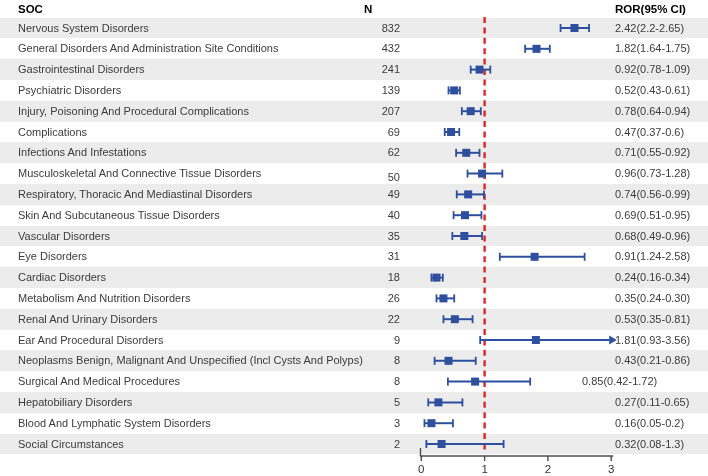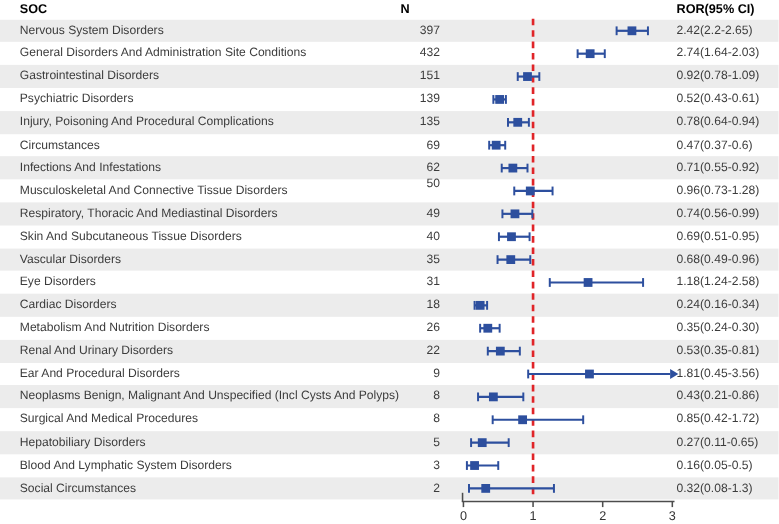--- a/index.html
+++ b/index.html
@@ -37,79 +37,79 @@
       <div class="stripe" style="top:308.8px;height:20.8px;background:#ececec"></div>
       <div class="stripe" style="top:350.4px;height:20.8px;background:#ececec"></div>
       <div class="stripe" style="top:392.0px;height:20.8px;background:#ececec"></div>
       <div class="stripe" style="top:433.6px;height:20.8px;background:#ececec"></div>
     </div>
   <div class="hdr" style="left:18px">SOC</div>
   <div class="hdr" style="left:364px">N</div>
   <div class="hdr" style="left:615px">ROR(95% CI)</div>
   <div id="cells">
       <div class="cell" style="left:18px;top:17.5px;width:380px">Nervous System Disorders</div>
-      <div class="cell num" style="left:340px;top:17.5px;width:60px">397</div>
+      <div class="cell num" style="left:340px;top:17.5px;width:60px">832</div>
       <div class="cell" style="left:615px;top:17.5px;width:93px">2.42(2.2-2.65)</div>
       <div class="cell" style="left:18px;top:38.3px;width:380px">General Disorders And Administration Site Conditions</div>
       <div class="cell num" style="left:340px;top:38.3px;width:60px">432</div>
-      <div class="cell" style="left:615px;top:38.3px;width:93px">2.74(1.64-2.03)</div>
+      <div class="cell" style="left:615px;top:38.3px;width:93px">1.82(1.64-1.75)</div>
       <div class="cell" style="left:18px;top:59.1px;width:380px">Gastrointestinal Disorders</div>
-      <div class="cell num" style="left:340px;top:59.1px;width:60px">151</div>
+      <div class="cell num" style="left:340px;top:59.1px;width:60px">241</div>
       <div class="cell" style="left:615px;top:59.1px;width:93px">0.92(0.78-1.09)</div>
       <div class="cell" style="left:18px;top:79.9px;width:380px">Psychiatric Disorders</div>
       <div class="cell num" style="left:340px;top:79.9px;width:60px">139</div>
       <div class="cell" style="left:615px;top:79.9px;width:93px">0.52(0.43-0.61)</div>
       <div class="cell" style="left:18px;top:100.7px;width:380px">Injury, Poisoning And Procedural Complications</div>
-      <div class="cell num" style="left:340px;top:100.7px;width:60px">135</div>
+      <div class="cell num" style="left:340px;top:100.7px;width:60px">207</div>
       <div class="cell" style="left:615px;top:100.7px;width:93px">0.78(0.64-0.94)</div>
-      <div class="cell" style="left:18px;top:121.5px;width:380px">Circumstances</div>
+      <div class="cell" style="left:18px;top:121.5px;width:380px">Complications</div>
       <div class="cell num" style="left:340px;top:121.5px;width:60px">69</div>
       <div class="cell" style="left:615px;top:121.5px;width:93px">0.47(0.37-0.6)</div>
       <div class="cell" style="left:18px;top:142.3px;width:380px">Infections And Infestations</div>
       <div class="cell num" style="left:340px;top:142.3px;width:60px">62</div>
       <div class="cell" style="left:615px;top:142.3px;width:93px">0.71(0.55-0.92)</div>
       <div class="cell" style="left:18px;top:163.1px;width:380px">Musculoskeletal And Connective Tissue Disorders</div>
-      <div class="cell num" style="left:340px;top:157px;width:60px">50</div>
+      <div class="cell num" style="left:340px;top:167px;width:60px">50</div>
       <div class="cell" style="left:615px;top:163.1px;width:93px">0.96(0.73-1.28)</div>
       <div class="cell" style="left:18px;top:183.9px;width:380px">Respiratory, Thoracic And Mediastinal Disorders</div>
       <div class="cell num" style="left:340px;top:183.9px;width:60px">49</div>
       <div class="cell" style="left:615px;top:183.9px;width:93px">0.74(0.56-0.99)</div>
       <div class="cell" style="left:18px;top:204.7px;width:380px">Skin And Subcutaneous Tissue Disorders</div>
       <div class="cell num" style="left:340px;top:204.7px;width:60px">40</div>
       <div class="cell" style="left:615px;top:204.7px;width:93px">0.69(0.51-0.95)</div>
       <div class="cell" style="left:18px;top:225.5px;width:380px">Vascular Disorders</div>
       <div class="cell num" style="left:340px;top:225.5px;width:60px">35</div>
       <div class="cell" style="left:615px;top:225.5px;width:93px">0.68(0.49-0.96)</div>
       <div class="cell" style="left:18px;top:246.3px;width:380px">Eye Disorders</div>
       <div class="cell num" style="left:340px;top:246.3px;width:60px">31</div>
-      <div class="cell" style="left:615px;top:246.3px;width:93px">1.18(1.24-2.58)</div>
+      <div class="cell" style="left:615px;top:246.3px;width:93px">0.91(1.24-2.58)</div>
       <div class="cell" style="left:18px;top:267.1px;width:380px">Cardiac Disorders</div>
       <div class="cell num" style="left:340px;top:267.1px;width:60px">18</div>
       <div class="cell" style="left:615px;top:267.1px;width:93px">0.24(0.16-0.34)</div>
       <div class="cell" style="left:18px;top:287.9px;width:380px">Metabolism And Nutrition Disorders</div>
       <div class="cell num" style="left:340px;top:287.9px;width:60px">26</div>
       <div class="cell" style="left:615px;top:287.9px;width:93px">0.35(0.24-0.30)</div>
       <div class="cell" style="left:18px;top:308.7px;width:380px">Renal And Urinary Disorders</div>
       <div class="cell num" style="left:340px;top:308.7px;width:60px">22</div>
       <div class="cell" style="left:615px;top:308.7px;width:93px">0.53(0.35-0.81)</div>
       <div class="cell" style="left:18px;top:329.5px;width:380px">Ear And Procedural Disorders</div>
       <div class="cell num" style="left:340px;top:329.5px;width:60px">9</div>
-      <div class="cell" style="left:615px;top:329.5px;width:93px">1.81(0.45-3.56)</div>
+      <div class="cell" style="left:615px;top:329.5px;width:93px">1.81(0.93-3.56)</div>
       <div class="cell" style="left:18px;top:350.3px;width:380px">Neoplasms Benign, Malignant And Unspecified (Incl Cysts And Polyps)</div>
       <div class="cell num" style="left:340px;top:350.3px;width:60px">8</div>
       <div class="cell" style="left:615px;top:350.3px;width:93px">0.43(0.21-0.86)</div>
       <div class="cell" style="left:18px;top:371.1px;width:380px">Surgical And Medical Procedures</div>
       <div class="cell num" style="left:340px;top:371.1px;width:60px">8</div>
-      <div class="cell" style="left:615px;top:371.1px;width:93px">0.85(0.42-1.72)</div>
+      <div class="cell" style="left:582px;top:371.1px;width:93px">0.85(0.42-1.72)</div>
       <div class="cell" style="left:18px;top:391.9px;width:380px">Hepatobiliary Disorders</div>
       <div class="cell num" style="left:340px;top:391.9px;width:60px">5</div>
       <div class="cell" style="left:615px;top:391.9px;width:93px">0.27(0.11-0.65)</div>
       <div class="cell" style="left:18px;top:412.7px;width:380px">Blood And Lymphatic System Disorders</div>
       <div class="cell num" style="left:340px;top:412.7px;width:60px">3</div>
-      <div class="cell" style="left:615px;top:412.7px;width:93px">0.16(0.05-0.5)</div>
+      <div class="cell" style="left:615px;top:412.7px;width:93px">0.16(0.05-0.2)</div>
       <div class="cell" style="left:18px;top:433.5px;width:380px">Social Circumstances</div>
       <div class="cell num" style="left:340px;top:433.5px;width:60px">2</div>
       <div class="cell" style="left:615px;top:433.5px;width:93px">0.32(0.08-1.3)</div>
     </div>
   <svg id="plot-svg" width="708" height="476" viewBox="0 0 708 476">
       <line x1="484.6" y1="17" x2="484.6" y2="452" stroke="#e02428" stroke-width="2.4" stroke-dasharray="6 4.4"></line>
       <line x1="560.56" y1="28" x2="589.045" y2="28" stroke="#2d4f9e" stroke-width="2"></line>
       <line x1="560.56" y1="24" x2="560.56" y2="32" stroke="#2d4f9e" stroke-width="1.8"></line>
       <line x1="589.045" y1="24" x2="589.045" y2="32" stroke="#2d4f9e" stroke-width="1.8"></line>
       <rect x="570.486" y="24" width="8" height="8" fill="#2d4f9e"></rect>

